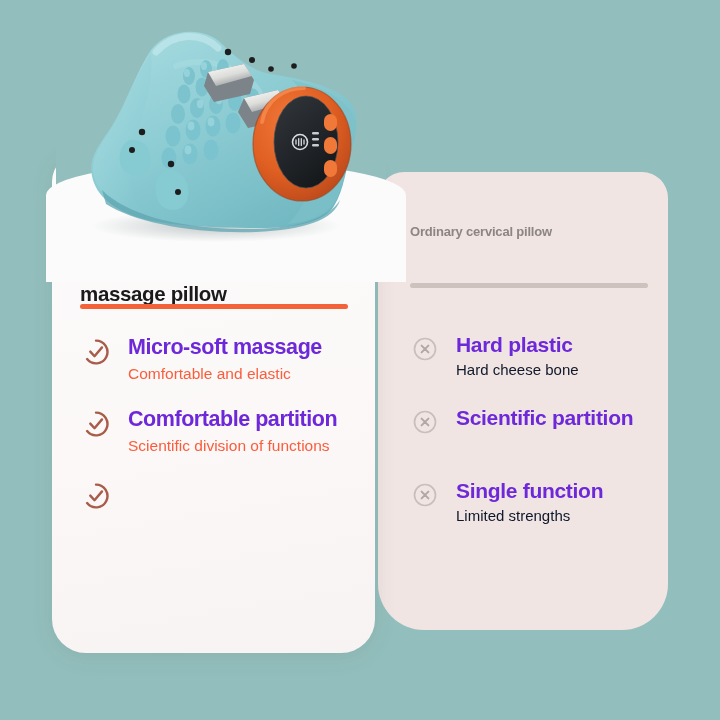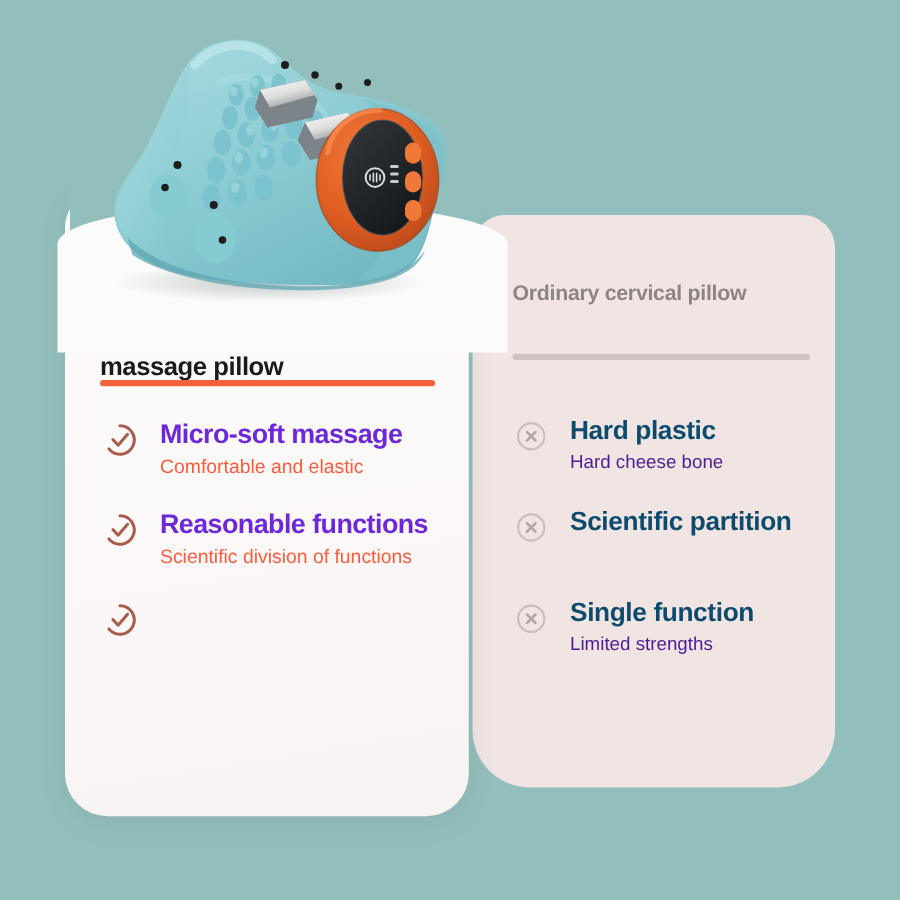--- a/index.html
+++ b/index.html
@@ -32,21 +32,21 @@
     background: #f0e5e3;
     border-radius: 26px 26px 46px 46px;
   }
   .card-right-inner {
     position: absolute;
     left: 32px;
     top: 52px;
     right: 18px;
   }
   .title-right {
-    font-size: 17px;
+    font-size: 13px;
     font-weight: bold;
     color: #8d8582;
     letter-spacing: -0.2px;
     line-height: 1.25;
     margin: 0;
     white-space: nowrap;
   }
   .divider-gray {
     position: absolute;
     left: 410px;
@@ -72,30 +72,30 @@
   .icon-x {
     position: absolute;
     left: 0;
     top: 3px;
     width: 26px;
     height: 26px;
   }
   .row-right-title {
     font-size: 21px;
     font-weight: bold;
-    color: #0c4a6e;
+    color: #6d28d9;
     letter-spacing: -0.3px;
     line-height: 1.12;
     margin: 0 0 4px 0;
     white-space: nowrap;
   }
   .row-right-sub {
     font-size: 15px;
     font-weight: normal;
-    color: #4c1d95;
+    color: #0f172a;
     line-height: 1.25;
     margin: 0;
   }
 
   
   .card-left {
     position: absolute;
     left: 52px;
     top: 152px;
     width: 323px;
@@ -256,21 +256,21 @@
       <p class="row-left-sub">Comfortable and elastic</p>
     </div>
 
     <div class="row-left wide">
       <span class="icon-check">
         <svg viewBox="0 0 28 28" width="28" height="28" aria-hidden="true">
           <path d="M14 2.6 a11.4 11.4 0 1 1 -8.9 18.5" fill="none" stroke="#a85c4a" stroke-width="2.4" stroke-linecap="round"></path>
           <path d="M8.3 13.6 L12.5 18.2 L20 9.4" fill="none" stroke="#a85c4a" stroke-width="2.4" stroke-linecap="round" stroke-linejoin="round"></path>
         </svg>
       </span>
-      <p class="row-left-title">Reasonable functions</p>
+      <p class="row-left-title">Comfortable partition</p>
       <p class="row-left-sub">Scientific division of functions</p>
     </div>
 
     <div class="row-left">
       <span class="icon-check">
         <svg viewBox="0 0 28 28" width="28" height="28" aria-hidden="true">
           <path d="M14 2.6 a11.4 11.4 0 1 1 -8.9 18.5" fill="none" stroke="#a85c4a" stroke-width="2.4" stroke-linecap="round"></path>
           <path d="M8.3 13.6 L12.5 18.2 L20 9.4" fill="none" stroke="#a85c4a" stroke-width="2.4" stroke-linecap="round" stroke-linejoin="round"></path>
         </svg>
       </span>

